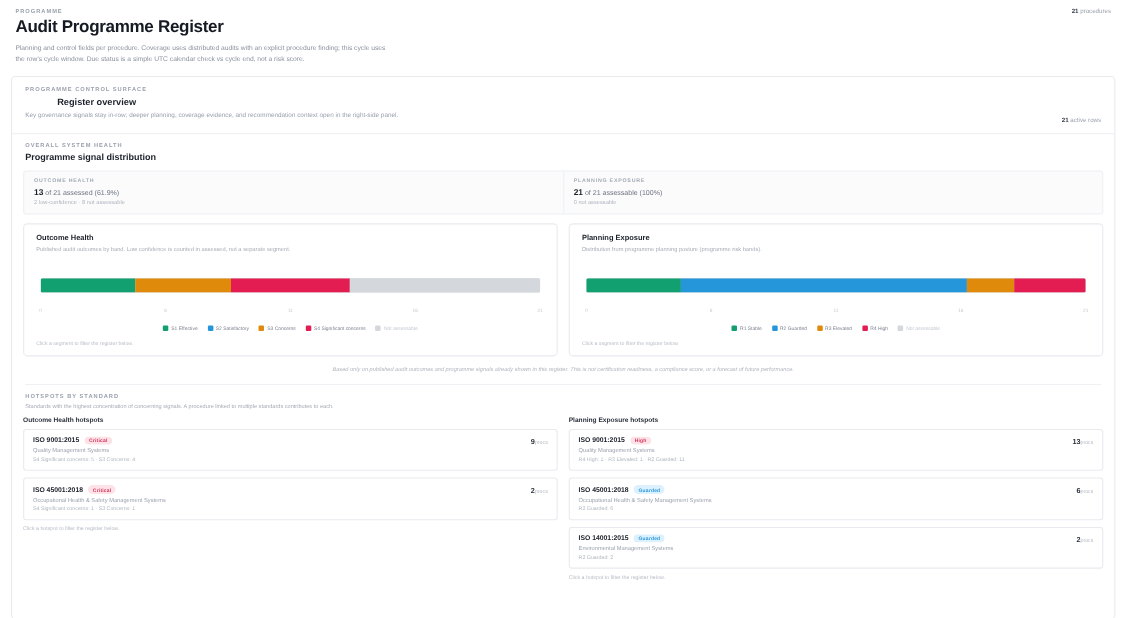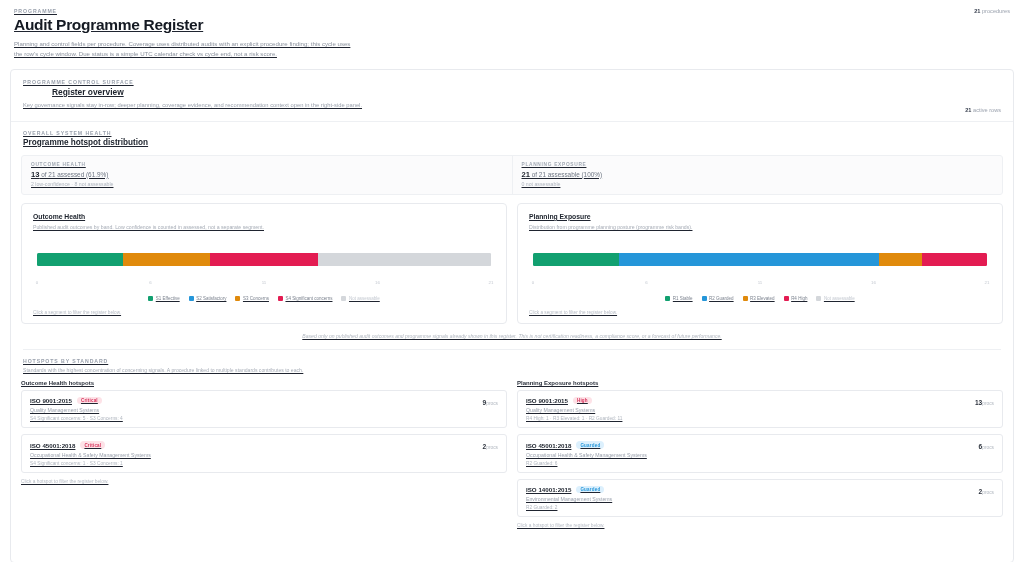--- a/index.html
+++ b/index.html
@@ -5,21 +5,21 @@
 <style>
   * { box-sizing: border-box; margin: 0; padding: 0; }
   html, body {
     width: 1024px;
     height: 562px;
     background: #ffffff;
     font-family: "Liberation Sans", sans-serif;
     color: #1f2430;
     overflow: hidden;
   }
-  .page { width: 1024px; height: 562px; position: relative; text-decoration: underline; }
+  .page { width: 1024px; height: 562px; position: relative; }
 
   
   .page-header {
     padding: 8px 14px 10px 14px;
     position: relative;
   }
   .eyebrow {
     font-size: 5.2px;
     letter-spacing: 0.9px;
     text-transform: uppercase;
@@ -312,21 +312,21 @@
       <div class="eyebrow">PROGRAMME CONTROL SURFACE</div>
       <div class="panel-title">Register overview</div>
       <div class="panel-desc">Key governance signals stay in-row; deeper planning, coverage evidence, and recommendation context open in the right-side panel.</div>
       <div class="panel-head-right">
         <b>21</b><span> active rows</span>
       </div>
     </div>
 
     <div class="dist-head">
       <div class="eyebrow">OVERALL SYSTEM HEALTH</div>
-      <div class="dist-title">Programme hotspot distribution</div>
+      <div class="dist-title">Programme signal distribution</div>
     </div>
 
     <div class="stat-row">
       <div class="stat-cell">
         <div class="stat-label">OUTCOME HEALTH</div>
         <div class="stat-value">
           <b>13</b><span> of 21 assessed (61.9%)</span>
         </div>
         <div class="stat-meta">2 low-confidence · 8 not assessable</div>
       </div>

